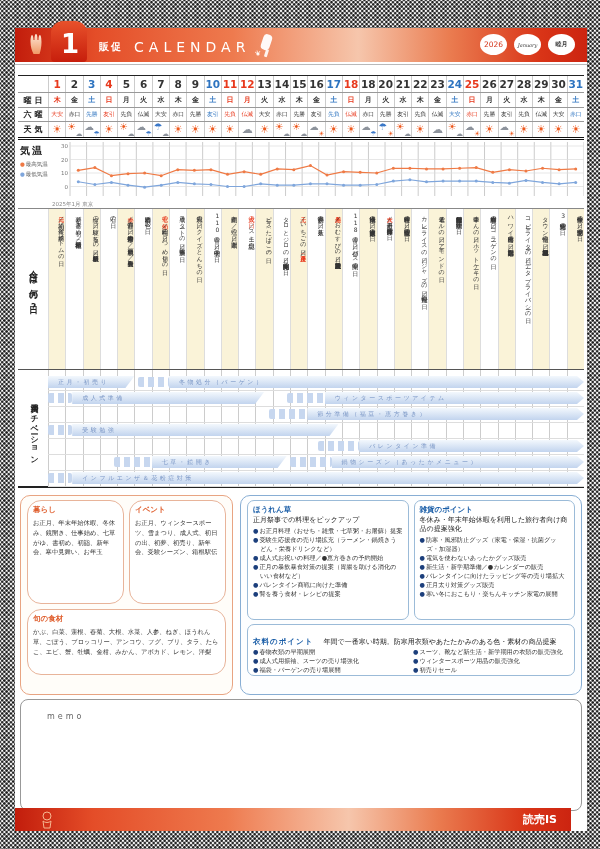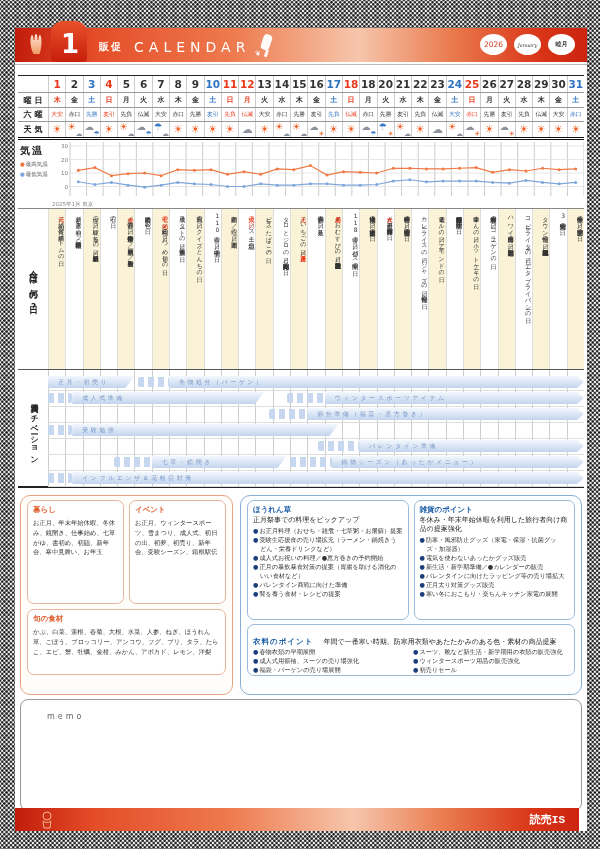--- a/index.html
+++ b/index.html
@@ -81,21 +81,21 @@
   .spacer7{height:7px;}
   
   .panels{display:flex;gap:7px;margin:0 5px;height:200px;}
   .panel{border-radius:10px;box-sizing:border-box;position:relative;padding:4px 6px 5px;}
   .left-panel{width:213px;flex:none;border:1.2px solid #e8a482;background:#fffdf9;}
   .right-panel{flex:1;border:1.2px solid #88aed4;background:#fdfeff;}
   .panel-title{font-size:9px;font-weight:bold;letter-spacing:2px;margin:2px 0 5px 4px;}
   .panel-title.orange{color:#d9542a;}
   .panel-title.blue{color:#1c3f7c;}
   .kw-row{display:flex;gap:5px;}
-  .kw-box{border:1px solid #e8b49a;border-radius:7px;background:#fff;padding:4px 5px;box-sizing:border-box;}
+  .kw-box{border:1px solid #e8b49a;border-radius:14px;background:#fff;padding:4px 5px;box-sizing:border-box;}
   .kw-row .kw-box{width:50%;height:104px;overflow:hidden;}
   .kw-box.wide{margin-top:5px;height:66px;overflow:hidden;}
   .kw-title{color:#e06030;font-size:7.5px;font-weight:bold;margin-bottom:3px;}
   .kw-box p{margin:0;font-size:6.3px;line-height:1.55;color:#333;}
   .pr-row{display:flex;gap:5px;}
   .pr-box{border:1px solid #9bbbd8;border-radius:7px;background:#fff;padding:4px 5px;box-sizing:border-box;}
   .pr-row .pr-box{width:50%;height:120px;overflow:hidden;}
   .pr-box.wide{margin-top:4px;height:52px;overflow:hidden;}
   .pr-title{color:#1c5fa8;font-size:7.5px;font-weight:bold;margin-bottom:1px;}
   .pr-sub{font-size:7px;font-weight:normal;color:#222;line-height:1.3;margin-bottom:2px;}
@@ -103,22 +103,22 @@
   .pr-title.inline{margin-right:5px;letter-spacing:1px;}
   .bullet{font-size:6.2px;line-height:1.45;color:#333;padding-left:7px;text-indent:-7px;}
   .b-dot{color:#1c3f7c;margin-right:1px;}
   .two-col{display:flex;gap:4px;}
   .two-col>div{width:50%;}
   .spacer4{height:4px;}
   
   .memo{margin:0 5px;height:112px;border:1.2px solid #999;border-radius:8px;box-sizing:border-box;padding:4px 26px;}
   .memo span{font-size:8px;letter-spacing:3px;color:#666;}
   
-  .ftr{position:absolute;bottom:0;left:0;right:8px;height:23px;
-    background:linear-gradient(90deg,#c21d0c 0%,#e44d28 14%,#ee7a4e 38%,#f6c6ac 60%,#ea7c50 76%,#d93417 92%,#cc2410 100%);font-family:Liberation Mono, monospace;}
+  .ftr{position:absolute;bottom:0;left:0;right:16px;height:23px;
+    background:linear-gradient(90deg,#c21d0c 0%,#e44d28 14%,#ee7a4e 38%,#f6c6ac 60%,#ea7c50 76%,#d93417 92%,#cc2410 100%);}
   .ftr .logo{position:absolute;right:14px;top:4px;color:#fff;font-size:11px;font-weight:bold;}
   .ftr .mascot{position:absolute;left:22px;top:2px;}
 </style>
 </head>
 <body>
 
 <div class="page">
 
   <header class="hdr">
     <svg class="hands" width="30" height="30" viewBox="0 0 30 30">

